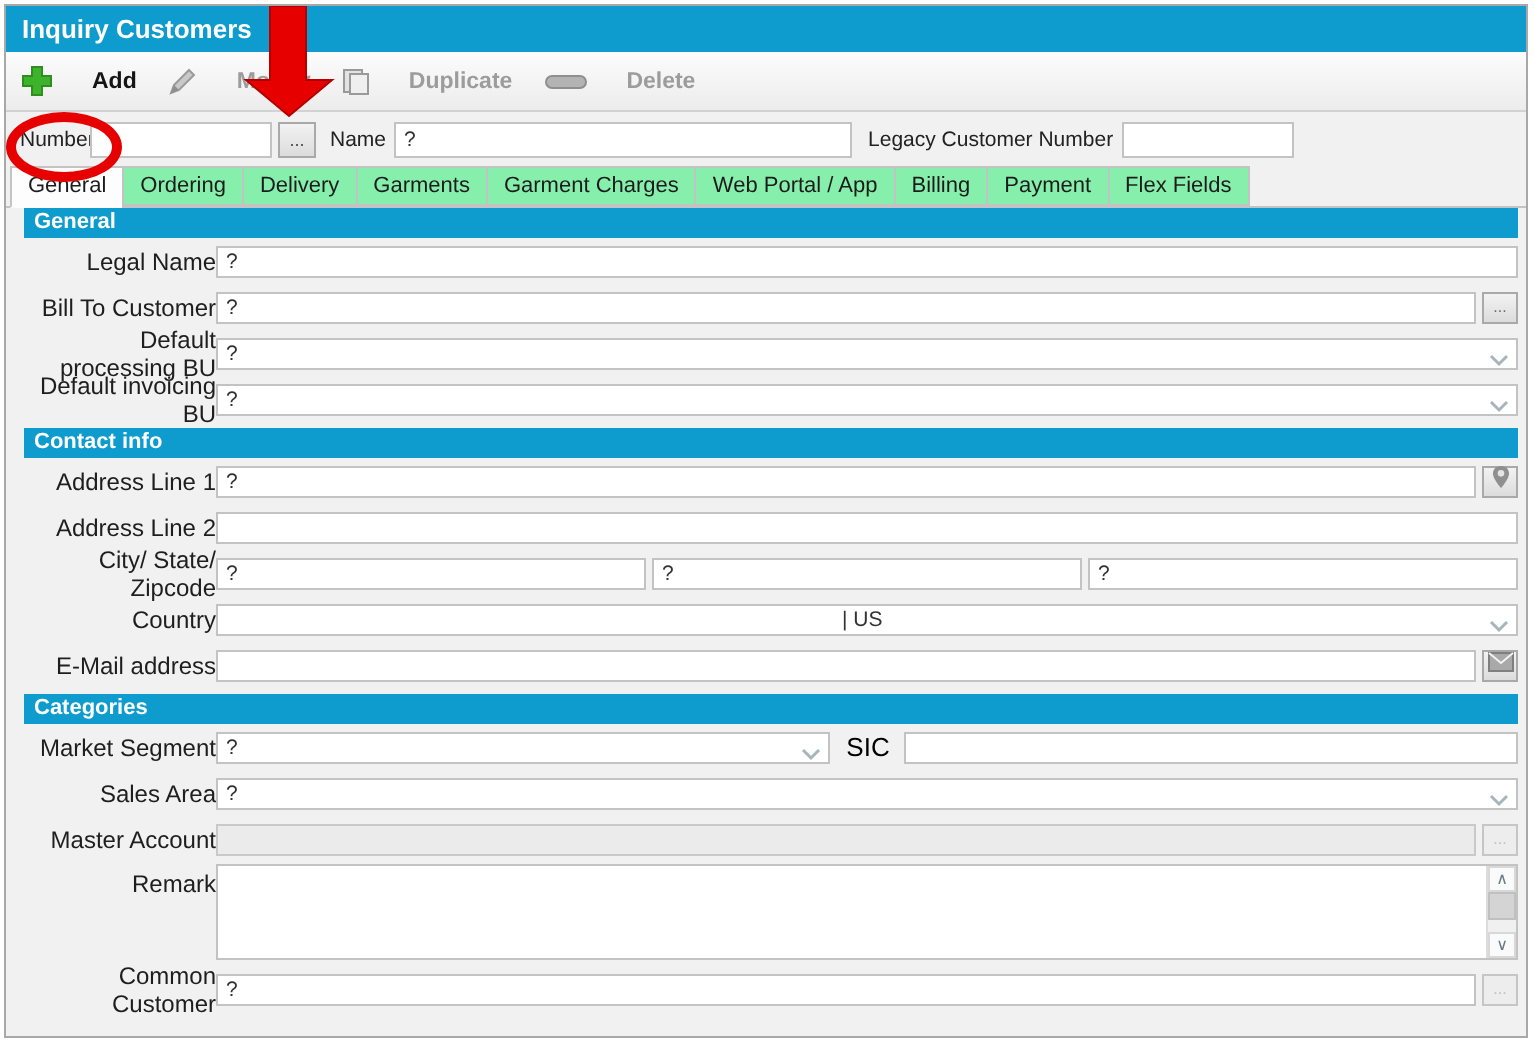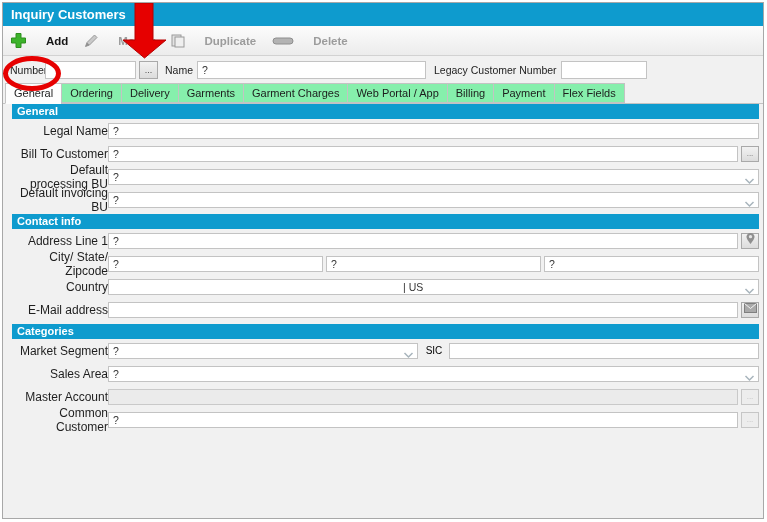--- a/index.html
+++ b/index.html
@@ -36,21 +36,21 @@
   .sechead.first{margin-top:0;}
   .row{height:23px;display:flex;align-items:center;}
   .row .lbl{width:96px;flex:0 0 96px;font-size:12px;color:#1e1e1e;text-align:right;}
   .row .field{flex:1;display:flex;align-items:center;gap:3px;}
   .row .field .inp{flex:1;}
   .inp.fixed{flex:0 0 auto;}
   .combo{position:relative;display:flex;align-items:center;}
   .combo .val{flex:1;padding-right:16px;overflow:hidden;white-space:nowrap;}
   .combo .chev{position:absolute;right:3px;top:4px;}
   .inp.disabled{background:#ebebeb;border-color:#c9c9c9;}
-  .country2{position:absolute;left:294px;top:0;line-height:14px;text-align:center;}
+  .country2{position:absolute;left:312px;top:0;line-height:14px;text-align:center;}
   .row.tall{height:52px;align-items:flex-start;}
   .row.tall .lbl{padding-top:4px;}
   .remarkbox{flex:1;height:48px;background:#fff;border:1px solid #c3c3c3;position:relative;
     font-size:10.5px;}
   .remarktext{position:absolute;left:0;top:0;right:15px;bottom:0;padding:2px 4px;}
   .vscroll{position:absolute;right:0;top:0;bottom:0;width:15px;background:#f0f0f0;
     border-left:1px solid #dcdcdc;display:flex;flex-direction:column;}
   .sarrow{height:13px;background:#fafafa;border:1px solid #d8d8d8;color:#6a7a85;font-size:8px;
     line-height:11px;text-align:center;cursor:default;}
   .sthumb{height:14px;background:#d4d4d4;border:1px solid #c0c0c0;margin:0;}
@@ -174,20 +174,26 @@
         <input class="inp" value="?" style="">
         <button class="sqbtn">
           <span><svg width="11" height="13" viewBox="0 0 12 14">
                 <path d="M6 1 C3.2 1 1.6 3 1.6 5.2 C1.6 8 6 13 6 13 C6 13 10.4 8 10.4 5.2 C10.4 3 8.8 1 6 1 Z" fill="#8f8f8f"></path>
                 <circle cx="6" cy="5" r="1.8" fill="#e4e4e4"></circle>
               </svg></span>
         </button>
       </div>
     </div>
     <div class="row">
+      <span class="lbl">Address Line 2</span>
+      <div class="field">
+          <input class="inp" value="" style="">
+        </div>
+    </div>
+    <div class="row">
       <span class="lbl">City/ State/ Zipcode</span>
       <div class="field">
         <input class="inp fixed" style="width: 81px;" value="?">
         <input class="inp" value="?" style="">
         <input class="inp fixed" style="width: 55px;" value="?">
       </div>
     </div>
     <div class="row">
       <span class="lbl">Country</span>
       <div class="field">
@@ -216,21 +222,21 @@
 
     <div class="row">
       <span class="lbl">Market Segment</span>
       <div class="field">
         <div class="inp combo fixed" style="width:231px">
           <span class="val">?</span>
           <span class="chev"><svg width="11" height="8" viewBox="0 0 11 8">
                 <path d="M1.5 2 L5.5 6 L9.5 2" fill="none" stroke="#a8b4bc" stroke-width="1.5"></path>
               </svg></span>
         </div>
-        <span style="font-size:10px;margin:0 4px 0 5px">SIC</span>
+        <span style="font-size:13px;margin:0 4px 0 5px">SIC</span>
         <input class="inp" value="" style="">
       </div>
     </div>
     <div class="row">
       <span class="lbl">Sales Area</span>
       <div class="field">
         <div class="inp combo">
           <span class="val">?</span>
           <span class="chev"><svg width="11" height="8" viewBox="0 0 11 8">
                 <path d="M1.5 2 L5.5 6 L9.5 2" fill="none" stroke="#a8b4bc" stroke-width="1.5"></path>
@@ -238,20 +244,34 @@
         </div>
       </div>
     </div>
 
 
     <div class="row">
       <span class="lbl">Master Account</span>
       <div class="field">
         <input class="inp disabled" disabled="" value="" style="">
         <button class="sqbtn disabled">...</button>
+      </div>
+    </div>
+    <div class="row tall">
+      <span class="lbl">Remark</span>
+      <div class="field" style="align-self:stretch;align-items:flex-start;padding-top:1px">
+        <div class="remarkbox">
+          <div class="remarktext"></div>
+          <div class="vscroll">
+            <div class="sarrow">∧</div>
+            <div class="sthumb"></div>
+            <div class="sspacer"></div>
+            <div class="sarrow">∨</div>
+          </div>
+        </div>
       </div>
     </div>
     <div class="row">
       <span class="lbl">Common Customer</span>
       <div class="field">
         <input class="inp" value="?" style="">
         <button class="sqbtn disabled">...</button>
       </div>
     </div>
 

